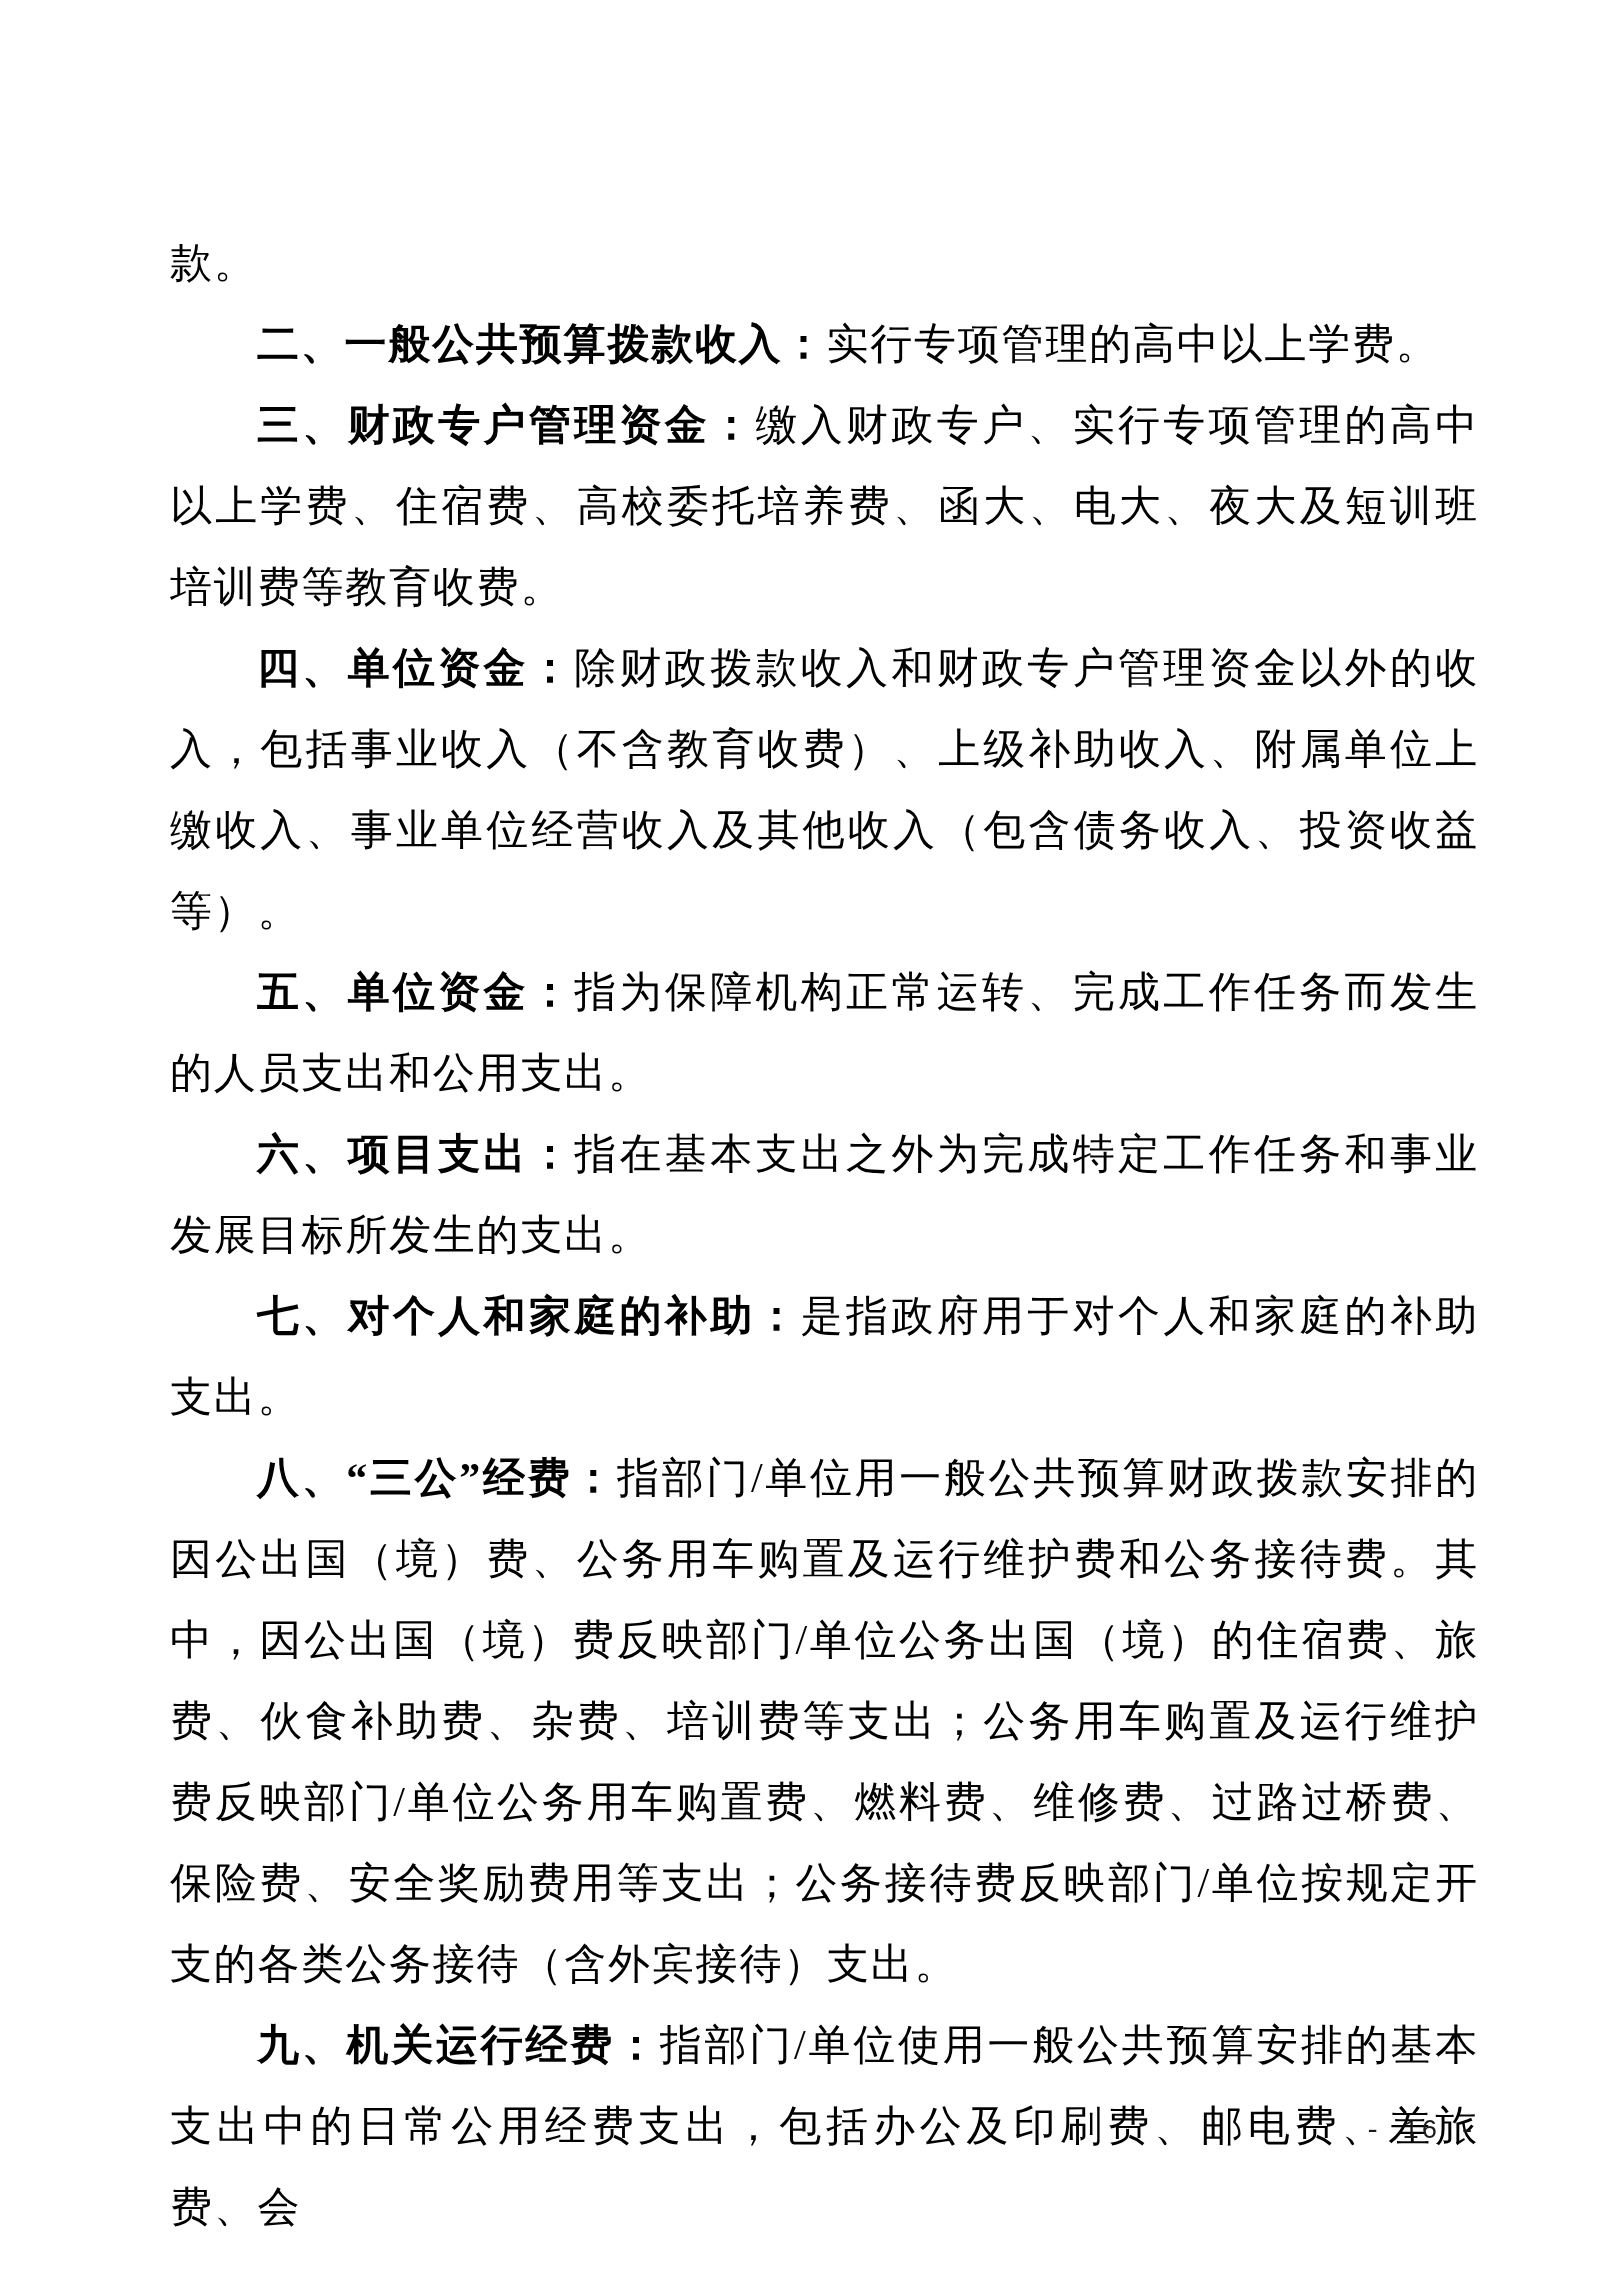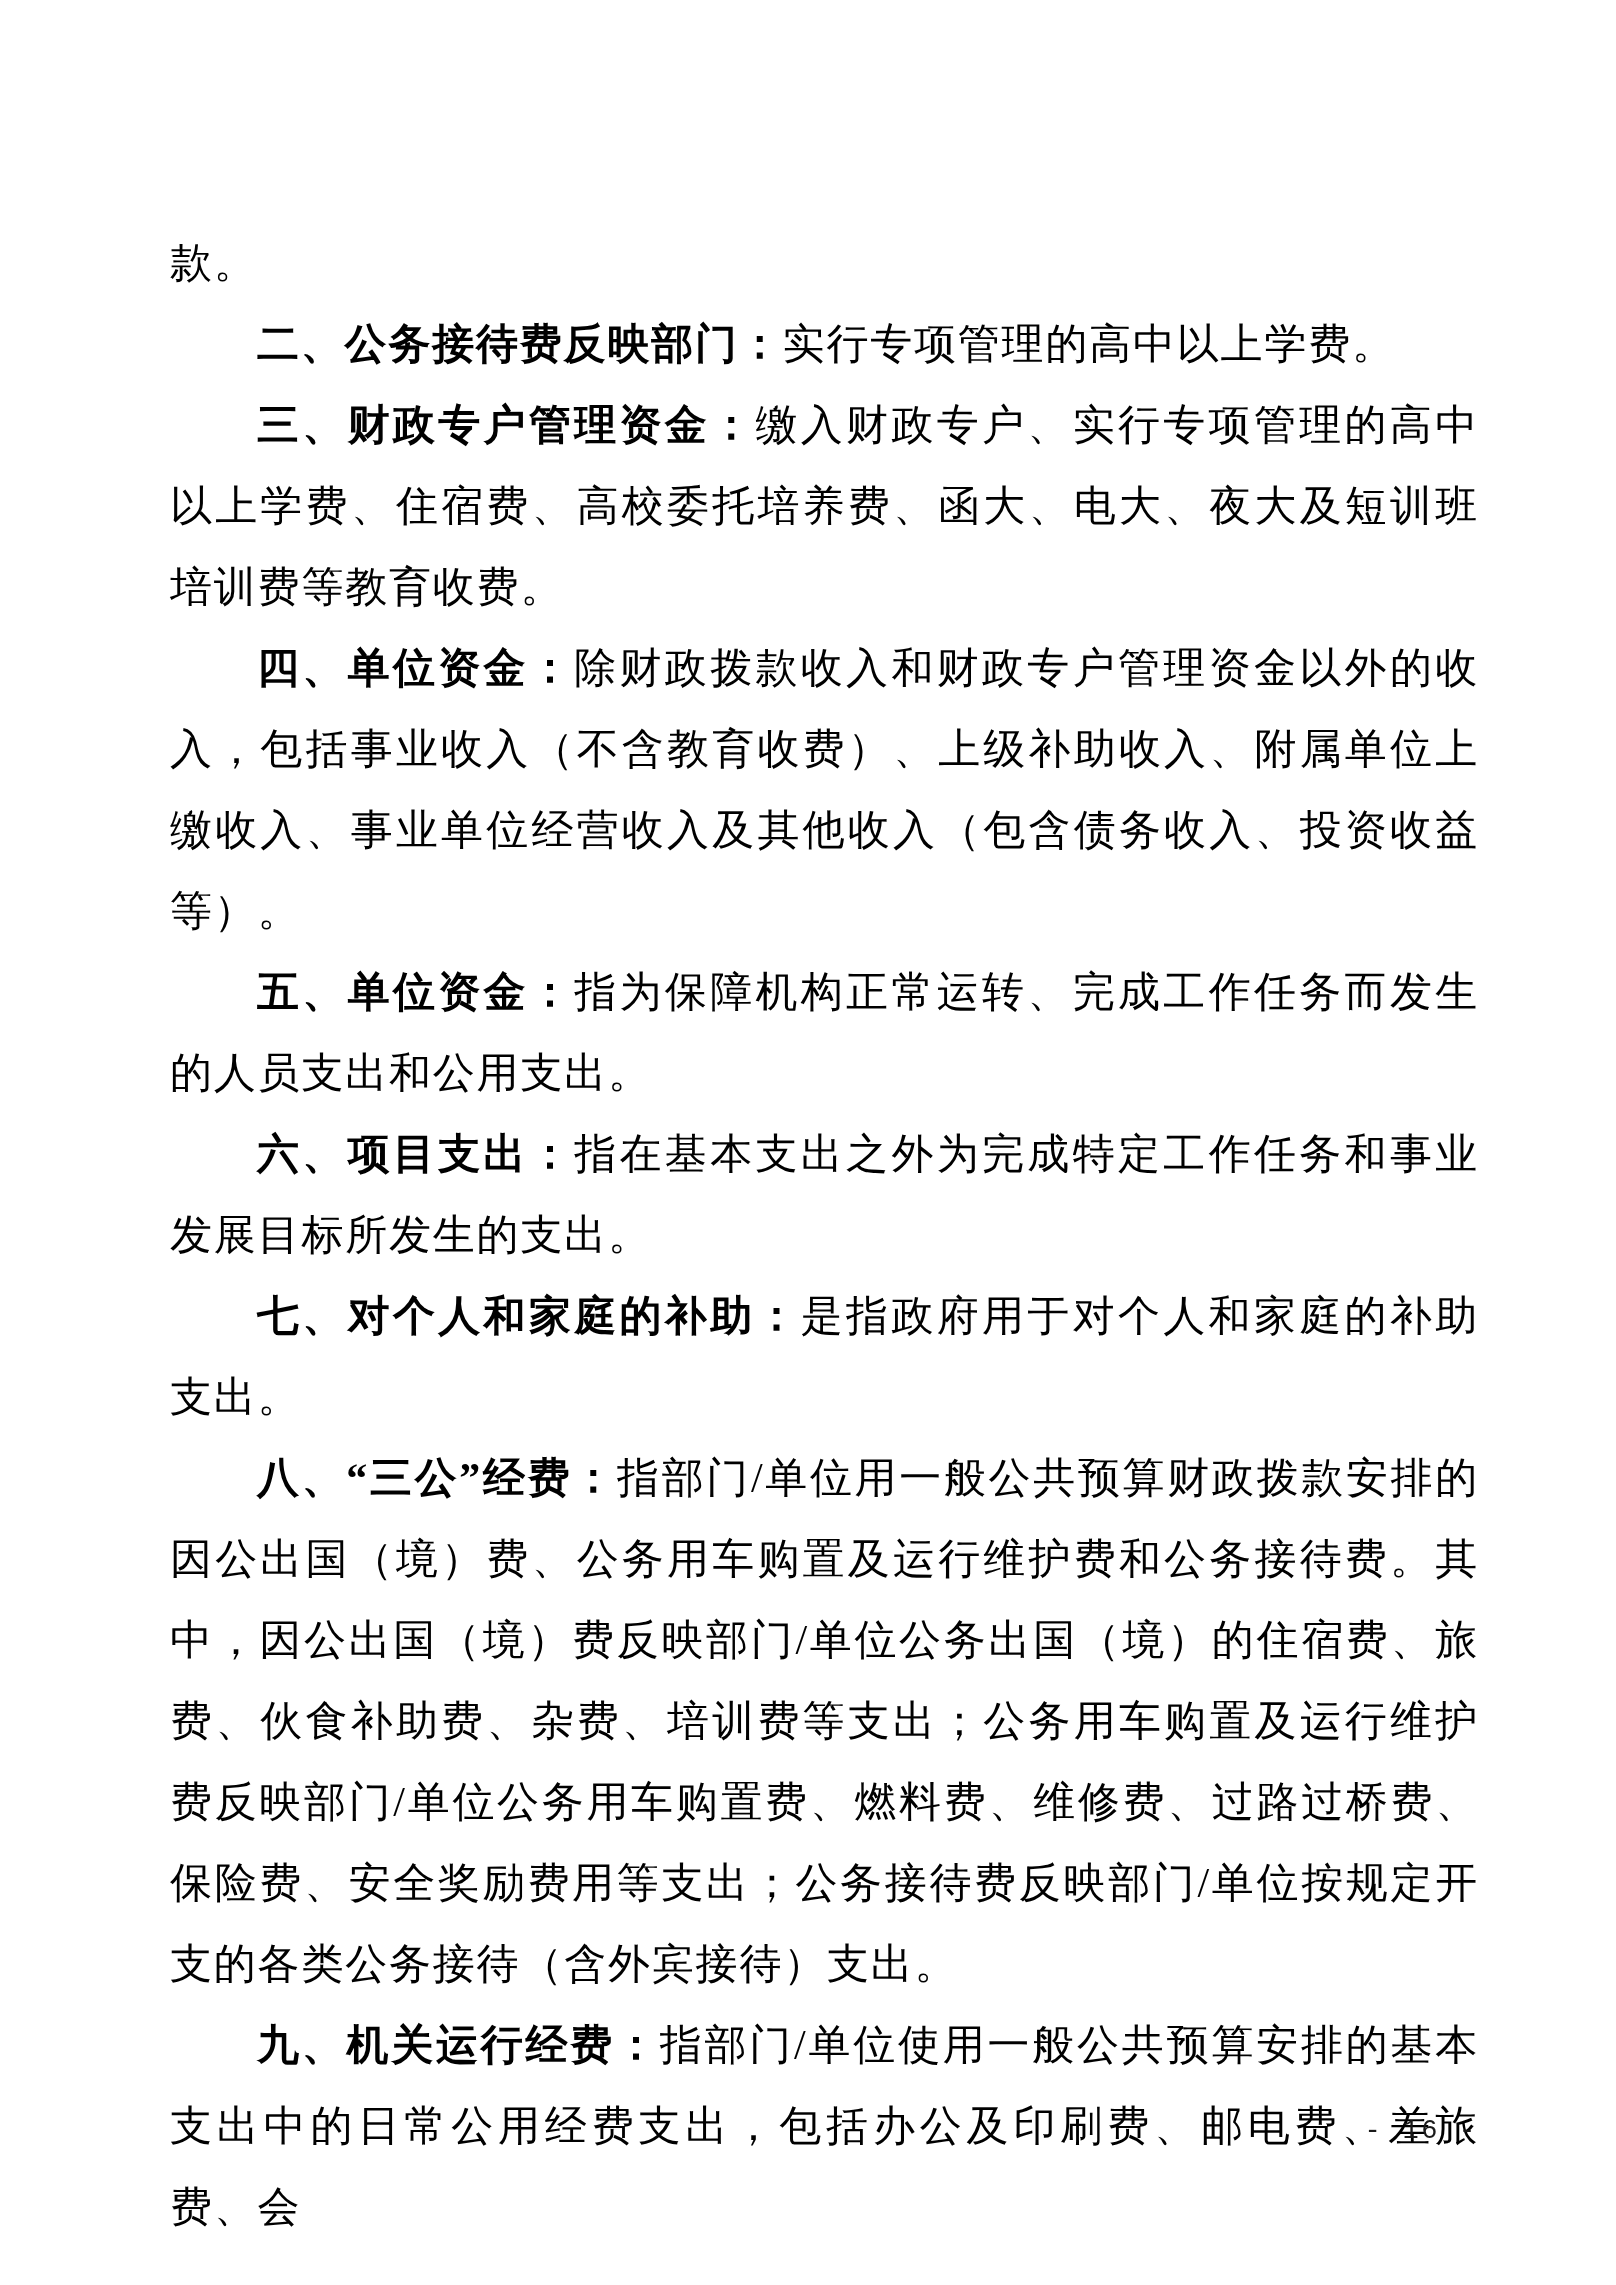--- a/index.html
+++ b/index.html
@@ -52,21 +52,21 @@
     letter-spacing: 2.7px;
     white-space: pre;
   }
 </style>
 </head>
 <body>
 
 <div class="page">
   <main class="content" id="content">
       <p class="para continuation"><span class="body-text">款。</span></p>
-      <p class="para"><span class="lead">二、公务接待费反映部门：</span><span class="body-text">实行专项管理的高中以上学费。</span></p>
+      <p class="para"><span class="lead">二、一般公共预算拨款收入：</span><span class="body-text">实行专项管理的高中以上学费。</span></p>
       <p class="para"><span class="lead">三、财政专户管理资金：</span><span class="body-text">缴入财政专户、实行专项管理的高中以上学费、住宿费、高校委托培养费、函大、电大、夜大及短训班培训费等教育收费。</span></p>
       <p class="para"><span class="lead">四、单位资金：</span><span class="body-text">除财政拨款收入和财政专户管理资金以外的收入，包括事业收入（不含教育收费）、上级补助收入、附属单位上缴收入、事业单位经营收入及其他收入（包含债务收入、投资收益等）。</span></p>
       <p class="para"><span class="lead">五、单位资金：</span><span class="body-text">指为保障机构正常运转、完成工作任务而发生的人员支出和公用支出。</span></p>
       <p class="para"><span class="lead">六、项目支出：</span><span class="body-text">指在基本支出之外为完成特定工作任务和事业发展目标所发生的支出。</span></p>
       <p class="para"><span class="lead">七、对个人和家庭的补助：</span><span class="body-text">是指政府用于对个人和家庭的补助支出。</span></p>
       <p class="para"><span class="lead">八、“三公”经费：</span><span class="body-text">指部门/单位用一般公共预算财政拨款安排的因公出国（境）费、公务用车购置及运行维护费和公务接待费。其中，因公出国（境）费反映部门/单位公务出国（境）的住宿费、旅费、伙食补助费、杂费、培训费等支出；公务用车购置及运行维护费反映部门/单位公务用车购置费、燃料费、维修费、过路过桥费、保险费、安全奖励费用等支出；公务接待费反映部门/单位按规定开支的各类公务接待（含外宾接待）支出。</span></p>
       <p class="para"><span class="lead">九、机关运行经费：</span><span class="body-text">指部门/单位使用一般公共预算安排的基本支出中的日常公用经费支出，包括办公及印刷费、邮电费、差旅费、会</span></p>
     </main>
   <div class="footer">- 16 -</div>
 </div>

